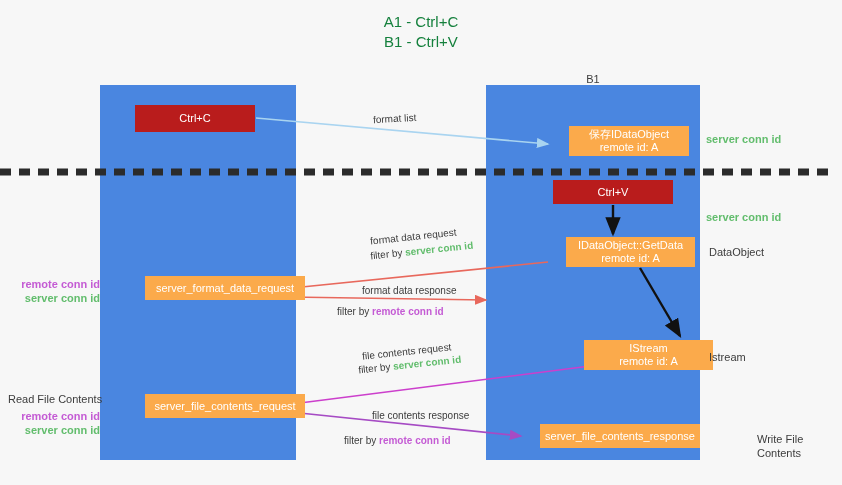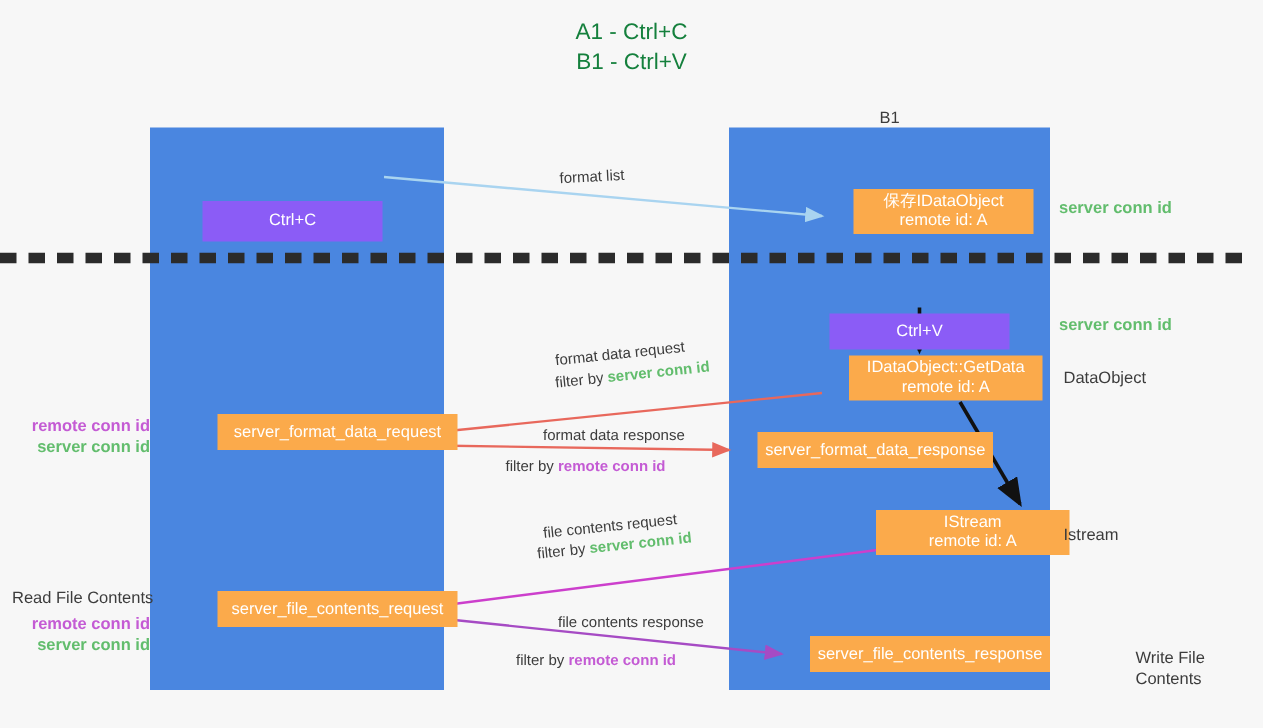--- a/index.html
+++ b/index.html
@@ -23,21 +23,21 @@
   .head-b{left:486px;top:73px;width:214px;}
 
   .title{position:absolute;left:0;top:12px;width:842px;text-align:center;
          color:#15803d;font-size:15px;line-height:20px;}
   .title span{display:block;}
 
   .box{position:absolute;display:flex;flex-direction:column;align-items:center;
        justify-content:center;color:#ffffff;font-size:11px;line-height:13px;
        text-align:center;box-sizing:border-box;}
   .box span{display:block;}
-  .green{background:#8b5cf6;margin-top:29px;}
+  .green{background:#b91c1c;}
   .orange{background:#fbaa4b;margin-left:16px;}
 
   .b-ctrlc{left:135px;top:105px;width:120px;height:27px;}
   .b-idataobject{left:553px;top:126px;width:120px;height:30px;}
   .b-ctrlv{left:553px;top:180px;width:120px;height:24px;}
   .b-getdata{left:550px;top:237px;width:129px;height:30px;}
   .b-istream{left:568px;top:340px;width:129px;height:30px;}
   .b-fmtreq{left:129px;top:276px;width:160px;height:24px;}
   .b-fmtresp{left:489px;top:288px;width:157px;height:24px;}
   .b-filereq{left:129px;top:394px;width:160px;height:24px;}
@@ -143,23 +143,20 @@
 
   <div class="box orange b-istream">
     <span>IStream</span>
     <span>remote id: A</span>
   </div>
 
   <div class="box orange b-fmtreq">
     <span>server_format_data_request</span>
   </div>
 
-  <div class="box orange b-fmtresp">
-    <span>server_format_data_response</span>
-  </div>
 
   <div class="box orange b-filereq">
     <span>server_file_contents_request</span>
   </div>
 
   <div class="box orange b-fileresp">
     <span>server_file_contents_response</span>
   </div>
 
   <div class="arrow-lbl al-formatlist">

